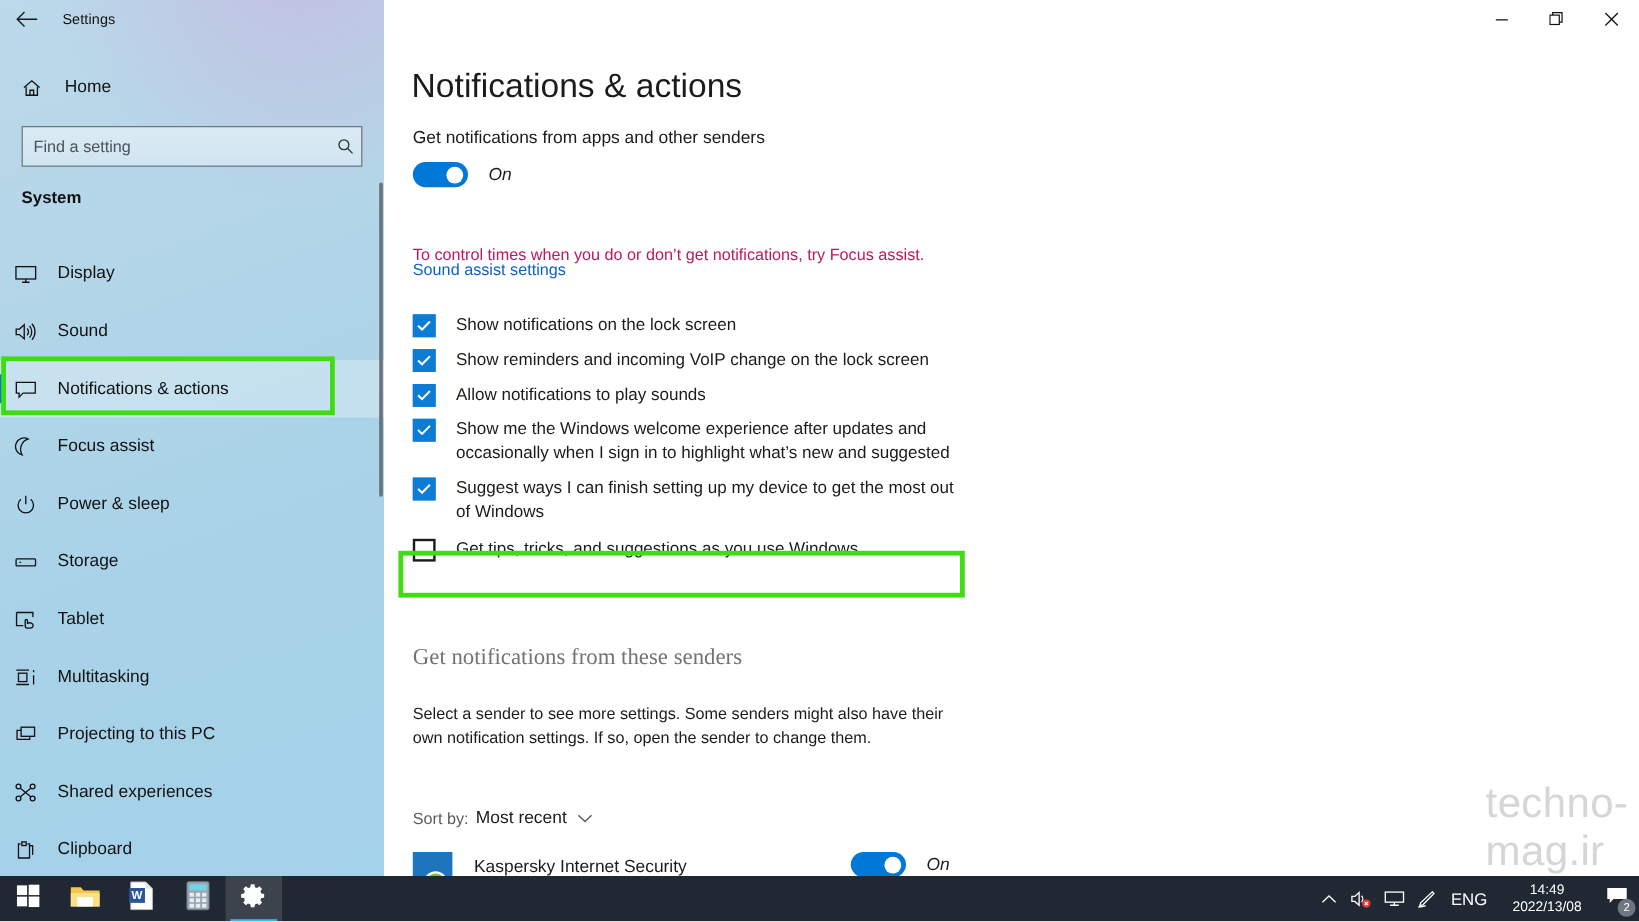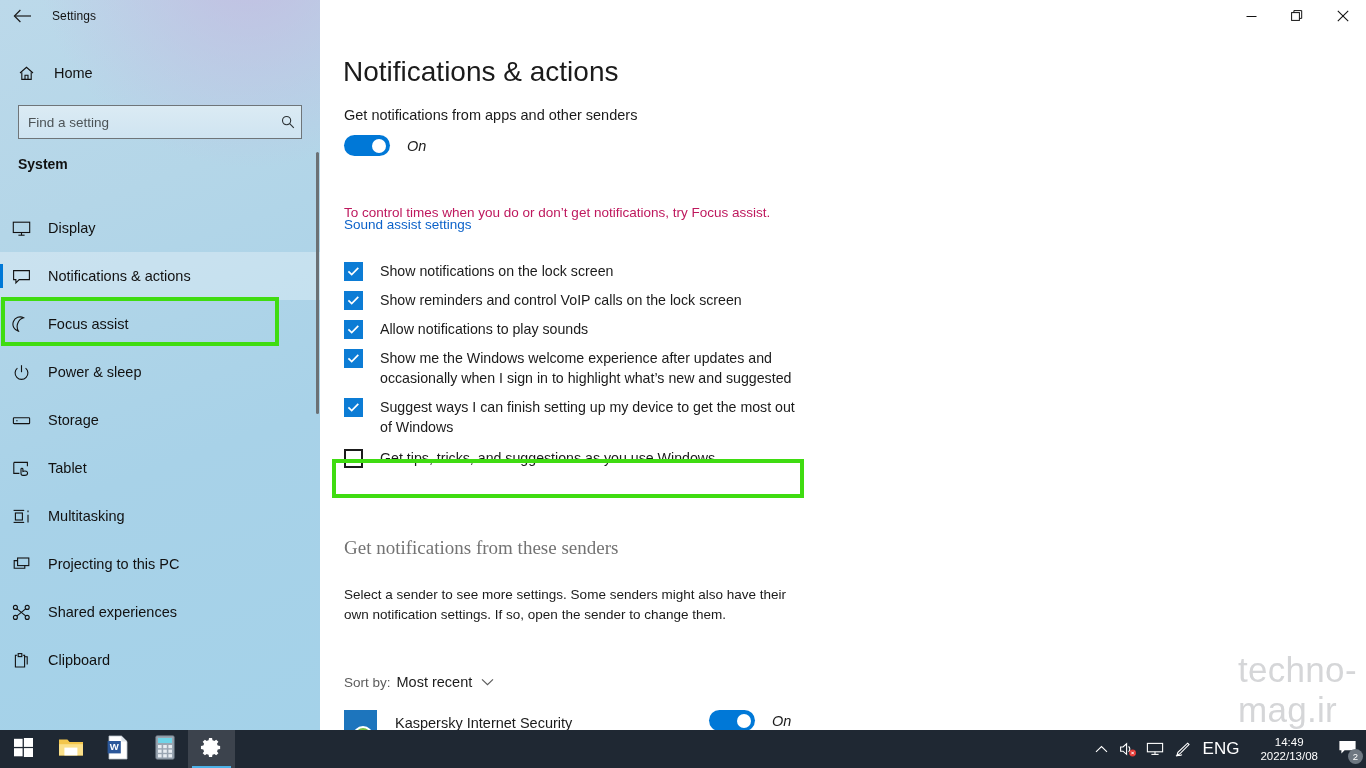--- a/index.html
+++ b/index.html
@@ -374,21 +374,21 @@
   }
   .tray-ic {
     width: 27px; height: 38px;
     display: flex;
     align-items: center;
     justify-content: center;
     color: #ffffff;
   }
   .tray-lang {
     color: #ffffff;
-    font-size: 17px;
+    font-size: 14px;
     padding: 0 11px 0 7px;
   }
   .clock {
     color: #ffffff;
     font-size: 11.5px;
     line-height: 14px;
     text-align: center;
     padding: 0 10px;
   }
   .action-center {
@@ -448,20 +448,31 @@
         <span class="ic">
           <svg width="19" height="17" viewBox="0 0 19 17" fill="none" stroke="#121212" stroke-width="1.1">
             <rect x="1.3" y="2.2" width="16.4" height="10.3"></rect>
             <path d="M6.4 15.2 H12.6"></path>
             <path d="M9.5 12.5 V15.2"></path>
           </svg>
         </span>
         <span class="lb">Display</span>
       </div>
 
+      <div class="navitem">
+        <span class="ic">
+          <svg width="19" height="17" viewBox="0 0 19 17" fill="none" stroke="#121212" stroke-width="1.1">
+            <path d="M1.5 6.2 H4.2 L8.2 2.6 V14.4 L4.2 10.8 H1.5 Z"></path>
+            <path d="M10.6 5.6 A4.6 4.6 0 0 1 10.6 11.4"></path>
+            <path d="M12.6 3.6 A7.4 7.4 0 0 1 12.6 13.4"></path>
+            <path d="M14.6 1.8 A10 10 0 0 1 14.6 15.2"></path>
+          </svg>
+        </span>
+        <span class="lb">Sound</span>
+      </div>
 
       <div class="navitem selected">
         <span class="ic">
           <svg width="19" height="17" viewBox="0 0 19 17" fill="none" stroke="#121212" stroke-width="1.1">
             <path d="M1.6 2.6 H17.4 V11.6 H7.2 L3.9 15 V11.6 H1.6 Z"></path>
           </svg>
         </span>
         <span class="lb">Notifications &amp; actions</span>
       </div>
 
@@ -586,21 +597,21 @@
         </span>
         <span class="cklabel">Show notifications on the lock screen</span>
       </div>
 
       <div class="ckrow">
         <span class="ckbox">
           <svg width="13" height="11" viewBox="0 0 13 11" fill="none" stroke="#ffffff" stroke-width="1.7">
               <path d="M1.4 5.4 L4.7 8.6 L11.3 1.9"></path>
             </svg>
         </span>
-        <span class="cklabel">Show reminders and control VoIP calls on the lock screen</span>
+        <span class="cklabel">Show reminders and incoming VoIP change on the lock screen</span>
       </div>
 
       <div class="ckrow">
         <span class="ckbox">
           <svg width="13" height="11" viewBox="0 0 13 11" fill="none" stroke="#ffffff" stroke-width="1.7">
               <path d="M1.4 5.4 L4.7 8.6 L11.3 1.9"></path>
             </svg>
         </span>
         <span class="cklabel">Allow notifications to play sounds</span>
       </div>

